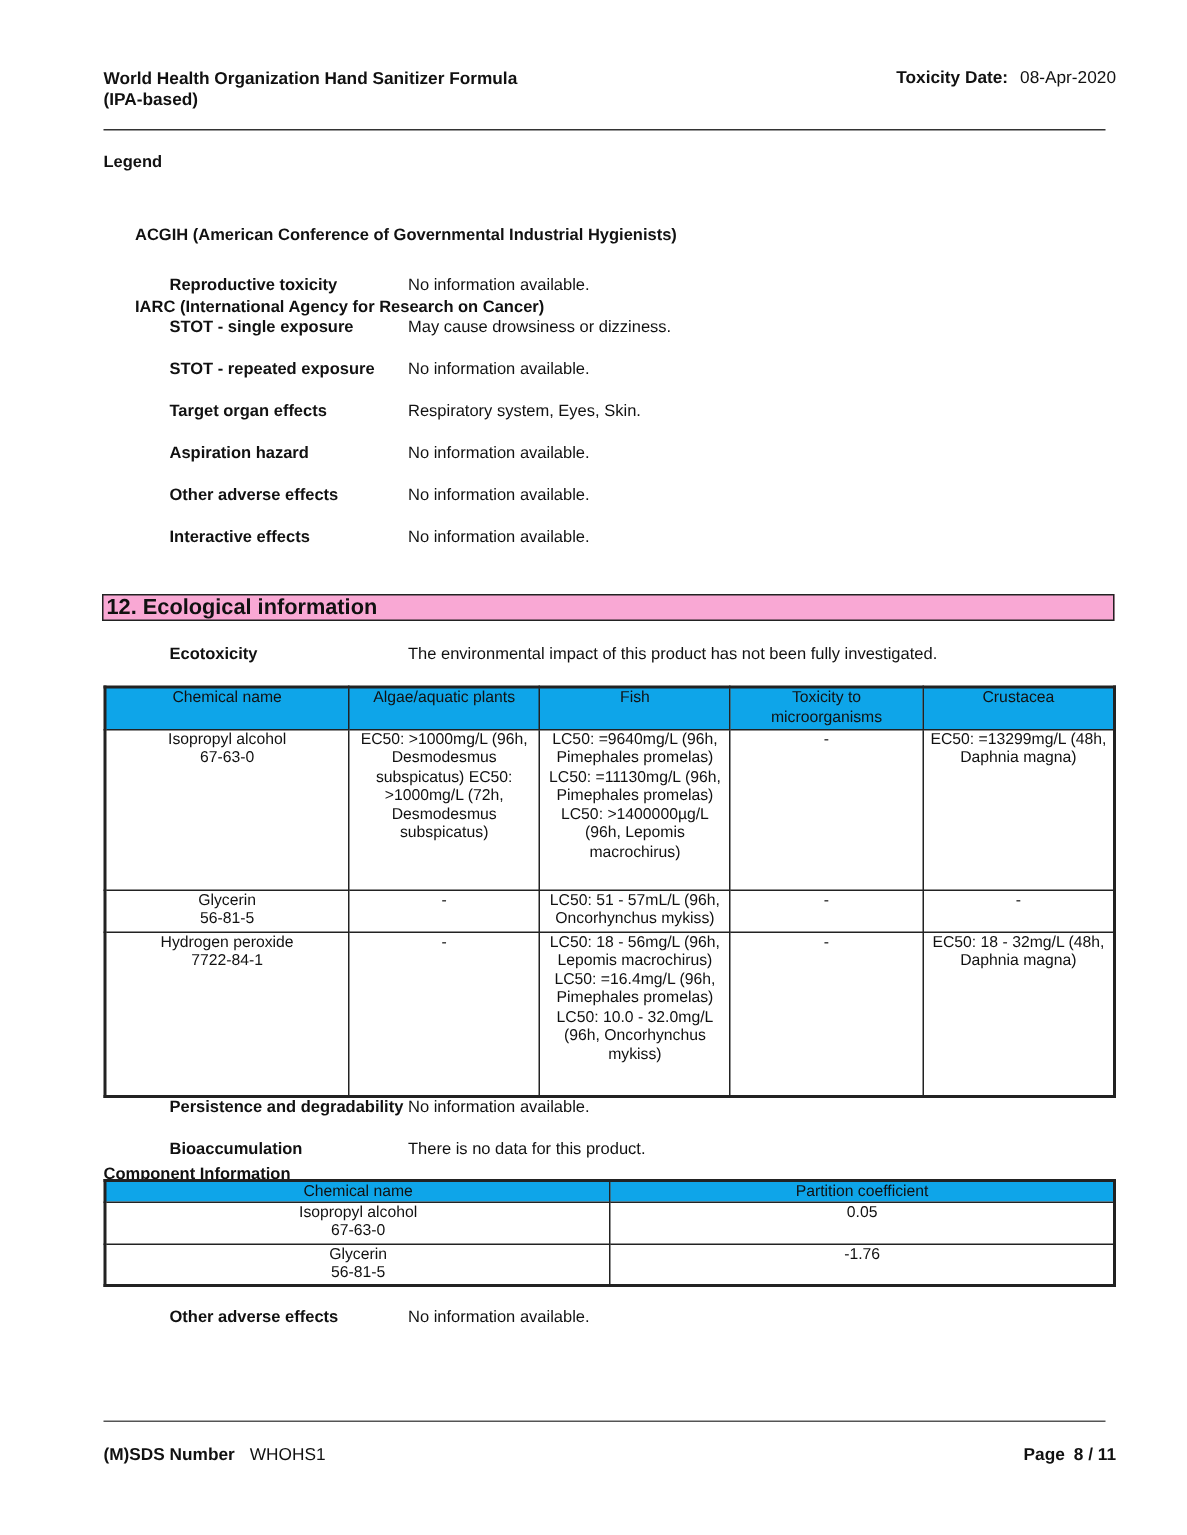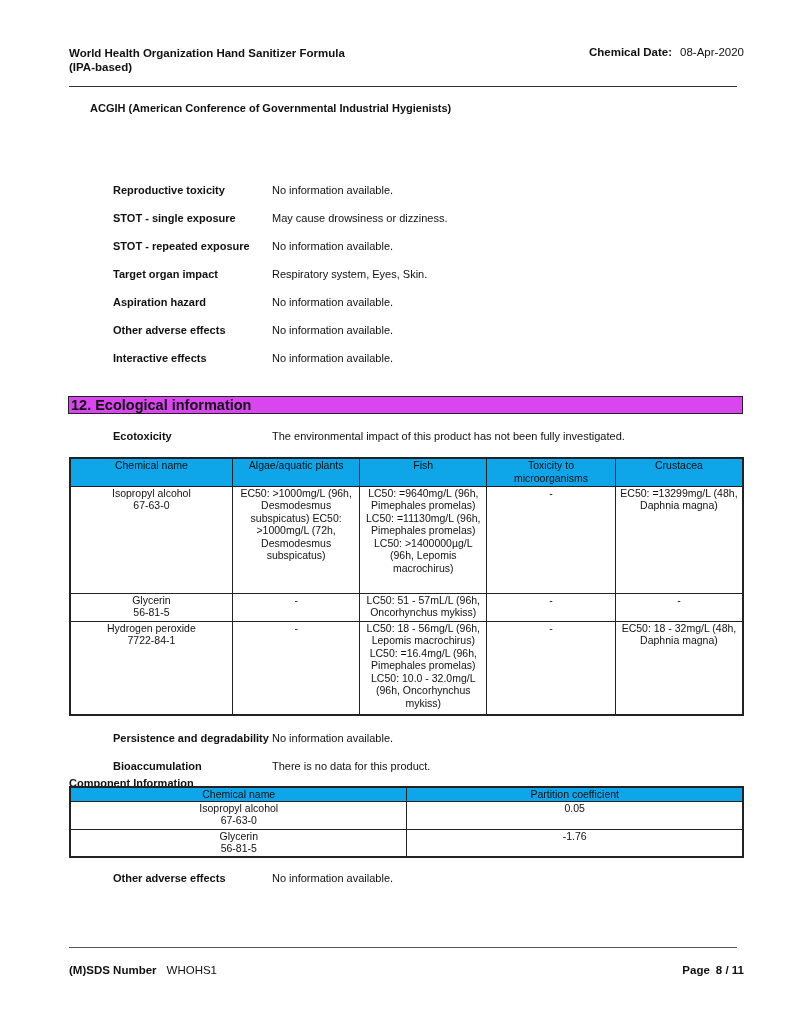--- a/index.html
+++ b/index.html
@@ -5,26 +5,26 @@
   html, body { margin: 0; padding: 0; background: #ffffff; }
   body { width: 791px; height: 1023px; position: relative; overflow: hidden;
          font-family: "Liberation Sans", "DejaVu Sans", sans-serif; color: #111; font-size: 11px; }
   .abs { position: absolute; }
   .hdr-title { left: 69px; top: 46px; font-weight: bold; font-size: 11.5px; line-height: 14px; }
   .hdr-rev { right: 47px; top: 46px; font-size: 11.5px; }
   .hdr-rev b { margin-right: 8px; }
   .hr-top { left: 69px; top: 86px; width: 668px; height: 0; border-top: 1px solid #333; }
   .legend { left: 69px; top: 102px; font-size: 11px; line-height: 13.5px; }
   .legend .title { font-weight: bold; }
-  .legend .indent { padding-left: 21px; }
+  .legend .indent { padding-left: 21px; margin-top: 35px; }
   .legend .bold { font-weight: bold; }
   .kv { left: 69px; font-size: 11px; }
   .kv .k { position: absolute; left: 0; width: 200px; font-weight: bold; white-space: nowrap; padding-left: 44px; }
   .kv .v { position: absolute; left: 203px; white-space: nowrap; }
-  .section-bar { left: 68px; top: 396px; width: 675px; height: 18px; background: #d946ef;
+  .section-bar { left: 68px; top: 396px; width: 675px; height: 18px; background: #f9a8d4;
                  border: 1.5px solid #222; box-sizing: border-box; font-weight: bold; font-size: 14.5px;
                  line-height: 16px; padding-left: 2px; }
   table.grid { border-collapse: collapse; position: absolute; font-size: 10.5px; line-height: 12.6px; }
   table.grid th, table.grid td { border: 1px solid #222; text-align: center; vertical-align: top; padding: 0 1px; }
   table.grid th { background: #0ea5e9; font-weight: normal; }
   table.grid { border: 2px solid #222; }
   .eco { left: 69px; top: 457px; width: 675px; }
   .comp { left: 69px; top: 786px; width: 675px; }
   .comp-title { left: 69px; top: 777px; font-weight: bold; font-size: 11px; }
   .hr-bot { left: 69px; top: 947px; width: 668px; height: 0; border-top: 1px solid #555; }
@@ -34,42 +34,44 @@
   .foot-right span { margin-left: 6px; }
 </style>
 </head>
 <body>
 
 <div class="abs hdr-title">
   <div>World Health Organization Hand Sanitizer Formula</div>
   <div>(IPA-based)</div>
 </div>
 <div class="abs hdr-rev">
-  <b>Chemical Date:</b><span>08-Apr-2020</span>
+  <b>Toxicity Date:</b><span>08-Apr-2020</span>
 </div>
 <div class="abs hr-top"></div>
 
 <div class="abs legend">
+  <div class="title">Legend</div>
   <div class="indent bold">ACGIH (American Conference of Governmental Industrial Hygienists)</div>
+  <div class="indent bold">IARC (International Agency for Research on Cancer)</div>
 </div>
 
 <div class="abs kv" style="top:184px">
   <span class="k">Reproductive toxicity</span>
   <span class="v">No information available.</span>
 </div>
 <div class="abs kv" style="top:212px">
   <span class="k">STOT - single exposure</span>
   <span class="v">May cause drowsiness or dizziness.</span>
 </div>
 <div class="abs kv" style="top:240px">
   <span class="k">STOT - repeated exposure</span>
   <span class="v">No information available.</span>
 </div>
 <div class="abs kv" style="top:268px">
-  <span class="k">Target organ impact</span>
+  <span class="k">Target organ effects</span>
   <span class="v">Respiratory system, Eyes, Skin.</span>
 </div>
 <div class="abs kv" style="top:296px">
   <span class="k">Aspiration hazard</span>
   <span class="v">No information available.</span>
 </div>
 <div class="abs kv" style="top:324px">
   <span class="k">Other adverse effects</span>
   <span class="v">No information available.</span>
 </div>
@@ -114,21 +116,21 @@
   <tr style="height:28px">
     <td>
       <div>Glycerin</div>
       <div>56-81-5</div>
     </td>
     <td>-</td>
     <td>LC50: 51 - 57mL/L (96h, Oncorhynchus mykiss)</td>
     <td>-</td>
     <td>-</td>
   </tr>
-  <tr style="height:94px">
+  <tr style="height:110px">
     <td>
       <div>Hydrogen peroxide</div>
       <div>7722-84-1</div>
     </td>
     <td>-</td>
     <td>LC50: 18 - 56mg/L (96h, Lepomis macrochirus) LC50: =16.4mg/L (96h, Pimephales promelas) LC50: 10.0 - 32.0mg/L (96h, Oncorhynchus mykiss)</td>
     <td>-</td>
     <td>EC50: 18 - 32mg/L (48h, Daphnia magna)</td>
   </tr>
 </tbody>

